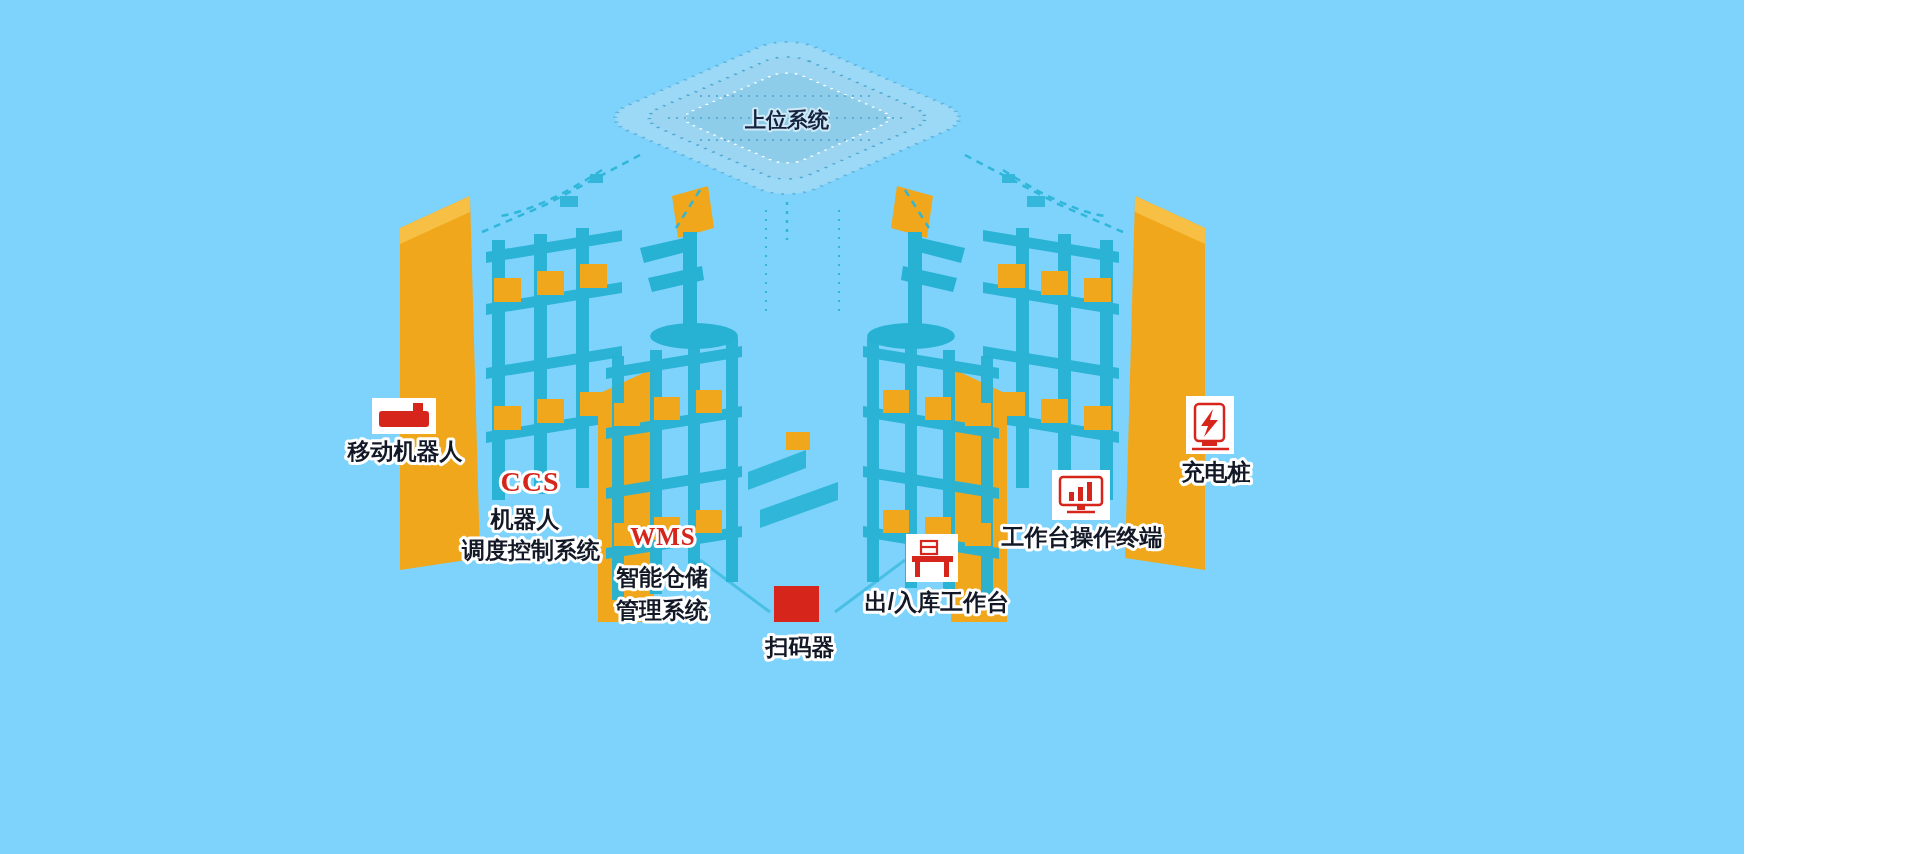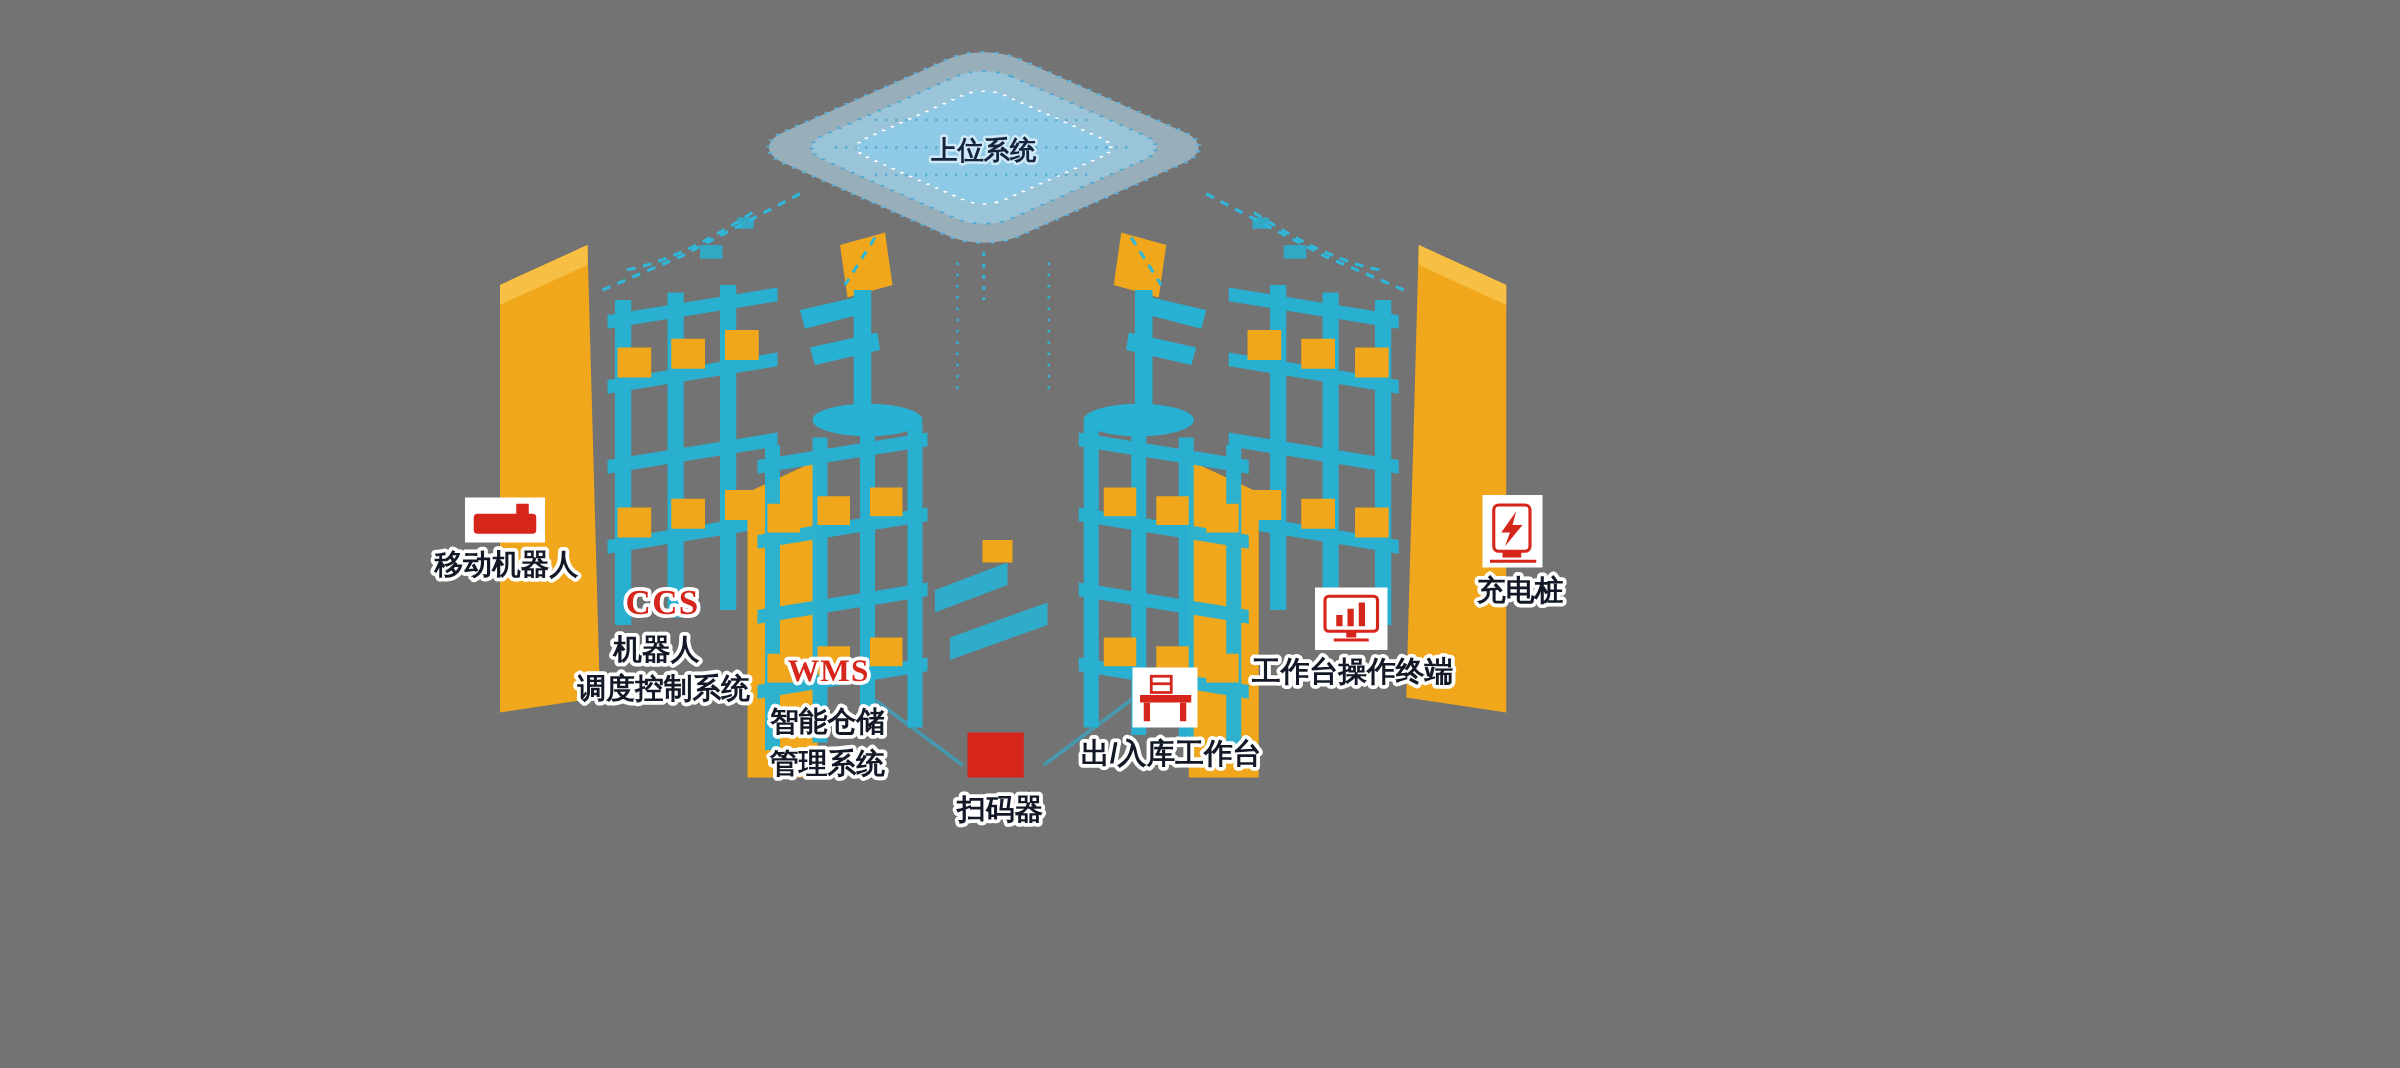--- a/index.html
+++ b/index.html
@@ -1,16 +1,16 @@
 <!DOCTYPE html>
 <html><head>
 <meta charset="utf-8">
 <style>
   html,body{margin:0;padding:0;background:#ffffff;}
-  .stage{position:relative;width:1920px;height:854px;background:#737373;overflow:hidden;
+  .stage{position:relative;width:1744px;height:854px;background:#7dd3fc;overflow:hidden;
          font-family:"Liberation Sans",sans-serif;}
   svg{display:block;}
   .lbl{font-family:"Liberation Sans",sans-serif;font-size:23px;font-weight:700;fill:#121826;
        text-anchor:middle;paint-order:stroke;stroke:#ffffff;stroke-width:6px;stroke-linejoin:round;}
   .abbr-lg{font-family:"Liberation Serif",serif;font-size:28px;font-weight:700;fill:#d6251b;
        text-anchor:middle;letter-spacing:1px;paint-order:stroke;stroke:#ffffff;stroke-width:6px;stroke-linejoin:round;}
   .abbr{font-family:"Liberation Serif",serif;font-size:25px;font-weight:700;fill:#d6251b;
        text-anchor:middle;letter-spacing:1px;paint-order:stroke;stroke:#ffffff;stroke-width:6px;stroke-linejoin:round;}
   .platform-title{font-family:"Liberation Sans",sans-serif;font-size:21px;font-weight:700;fill:#15233f;
        text-anchor:middle;paint-order:stroke;stroke:#cfe9f6;stroke-width:4px;stroke-linejoin:round;}

